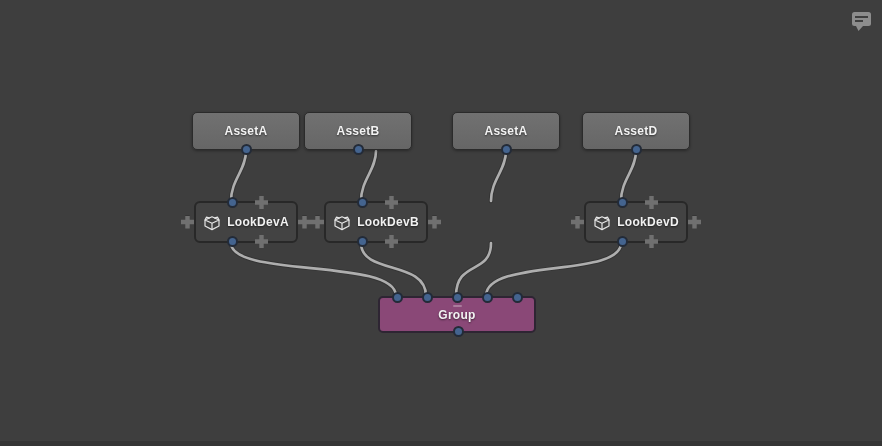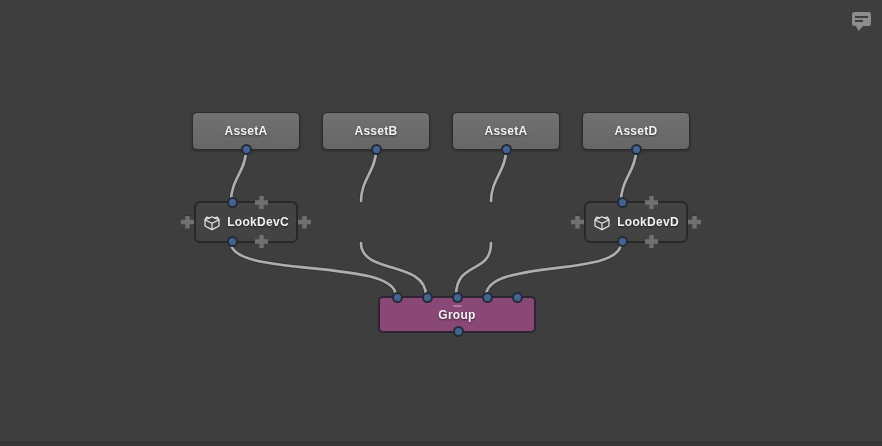--- a/index.html
+++ b/index.html
@@ -91,42 +91,58 @@
       <path class="wire" d="M361,243 C361,275 426,260 426,296"></path>
       <path class="wire" d="M491,243 C491,275 456,260 456,296"></path>
       <path class="wire" d="M621,243 C621,278 486,258 486,296"></path>
     </g>
   </svg>
 
   <div class="node asset" style="left:192px;">
     <span class="label">AssetA</span>
     <div class="dot asset-out"></div>
   </div>
-  <div class="node asset" style="left:322px;">
+  <div class="node asset" style="left:304px;">
     <span class="label">AssetB</span>
     <div class="dot asset-out"></div>
   </div>
   <div class="node asset" style="left:452px;">
     <span class="label">AssetA</span>
     <div class="dot asset-out"></div>
   </div>
   <div class="node asset" style="left:582px;">
     <span class="label">AssetD</span>
     <div class="dot asset-out"></div>
   </div>
 
   <div class="node lookdev" style="left:194px;">
     <svg class="cube-icon" width="18" height="17" viewBox="0 0 18 17" fill="none" stroke="#e6e6e6" stroke-width="1.2" stroke-linejoin="round">
       <path d="M2,6 L9,2.8 L16,6 L9,9.2 Z"></path>
         <path d="M2,6 L2,12 L9,15.6 L16,12 L16,6"></path>
         <path d="M9,9.2 L9,15.6"></path>
         <path d="M2,6 L3.4,3.2 L6.8,4.1"></path>
         <path d="M16,6 L14.6,3.2 L11.2,4.1"></path>
     </svg>
-    <span class="label">LookDevC</span>
+    <span class="label">LookDevA</span>
+    <div class="dot top-in"></div>
+    <div class="dot bottom-out"></div>
+    <div class="plus top"></div>
+    <div class="plus bottom"></div>
+    <div class="plus left"></div>
+    <div class="plus right"></div>
+  </div>
+  <div class="node lookdev" style="left:324px;">
+    <svg class="cube-icon" width="18" height="17" viewBox="0 0 18 17" fill="none" stroke="#e6e6e6" stroke-width="1.2" stroke-linejoin="round">
+      <path d="M2,6 L9,2.8 L16,6 L9,9.2 Z"></path>
+        <path d="M2,6 L2,12 L9,15.6 L16,12 L16,6"></path>
+        <path d="M9,9.2 L9,15.6"></path>
+        <path d="M2,6 L3.4,3.2 L6.8,4.1"></path>
+        <path d="M16,6 L14.6,3.2 L11.2,4.1"></path>
+    </svg>
+    <span class="label">LookDevB</span>
     <div class="dot top-in"></div>
     <div class="dot bottom-out"></div>
     <div class="plus top"></div>
     <div class="plus bottom"></div>
     <div class="plus left"></div>
     <div class="plus right"></div>
   </div>
   <div class="node lookdev" style="left:584px;">
     <svg class="cube-icon" width="18" height="17" viewBox="0 0 18 17" fill="none" stroke="#e6e6e6" stroke-width="1.2" stroke-linejoin="round">
       <path d="M2,6 L9,2.8 L16,6 L9,9.2 Z"></path>

